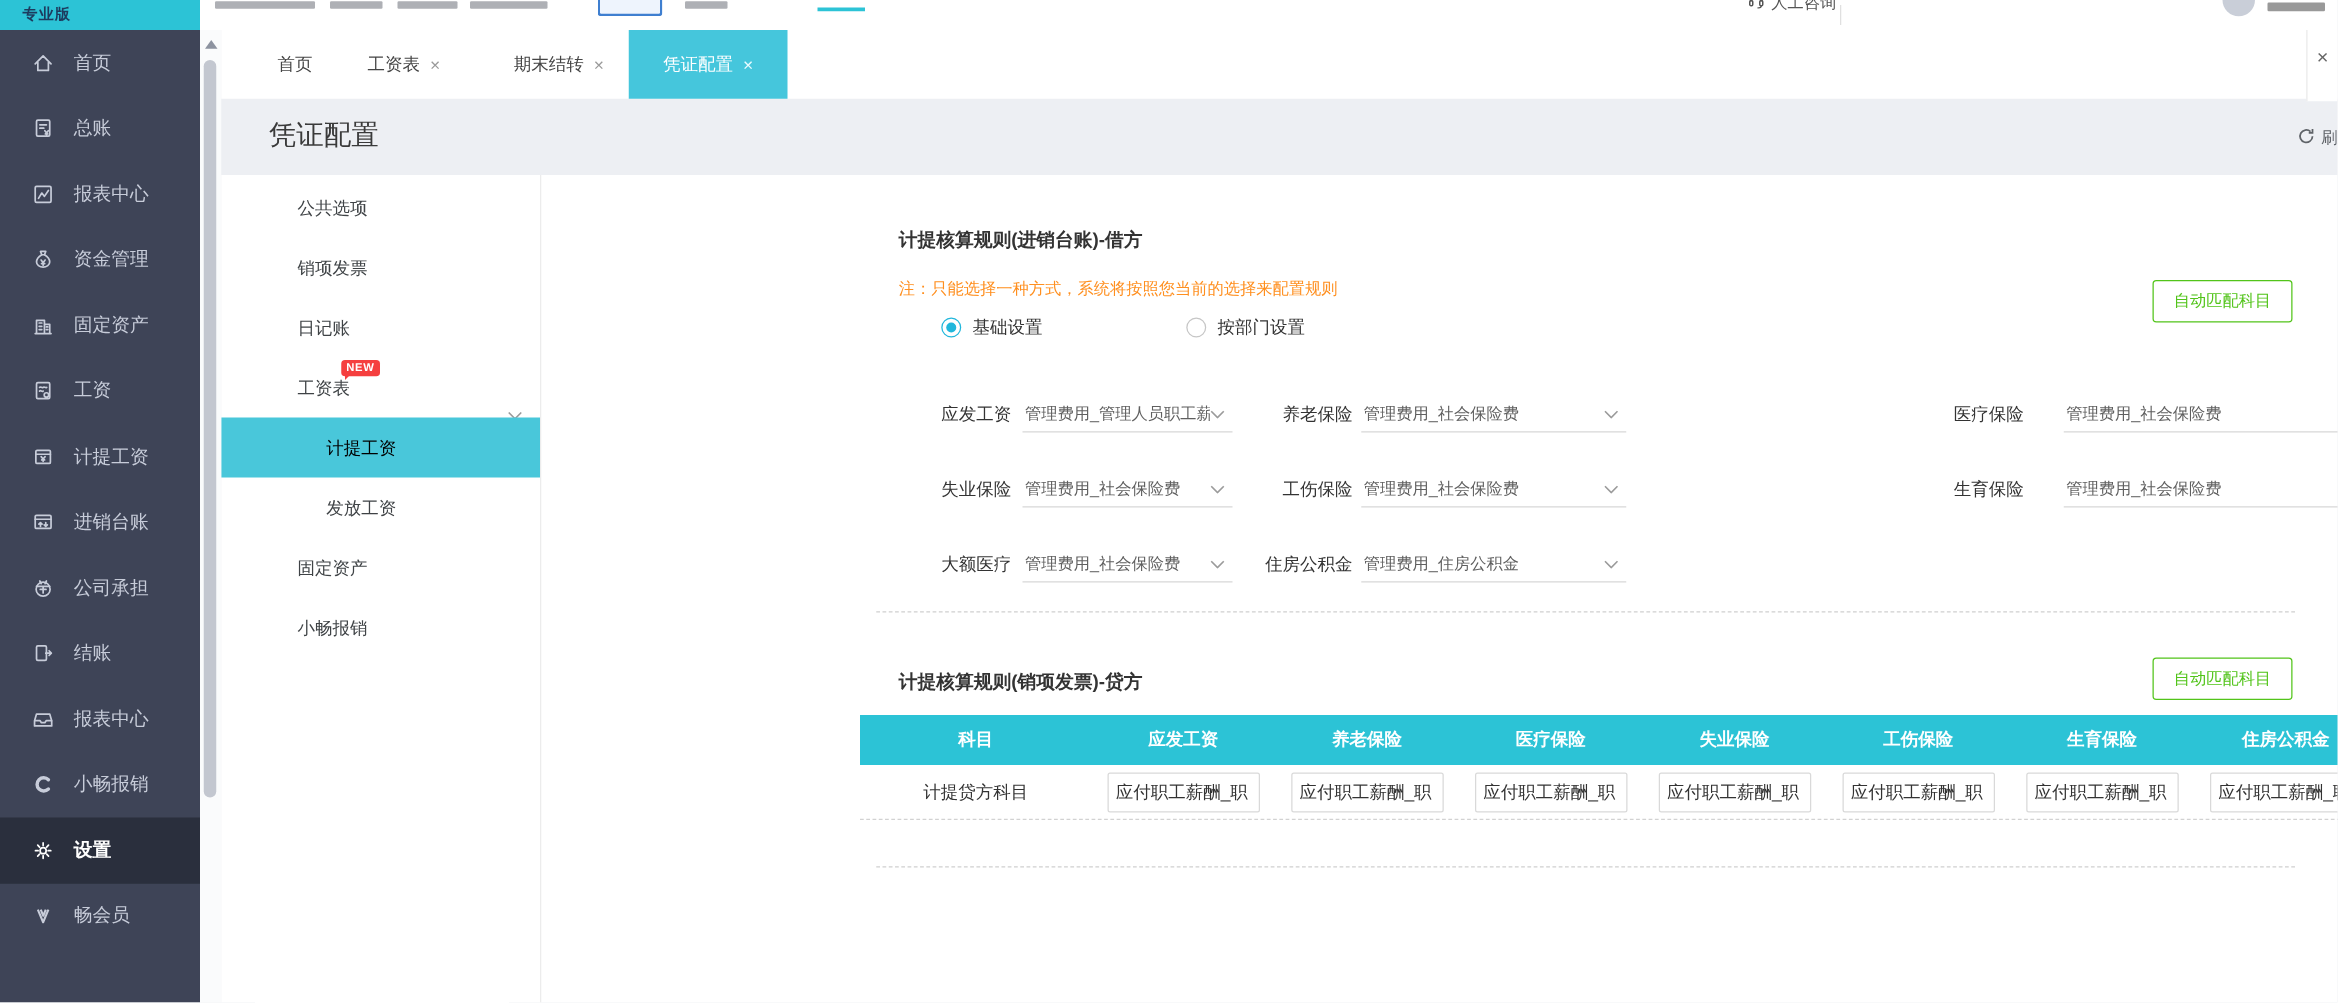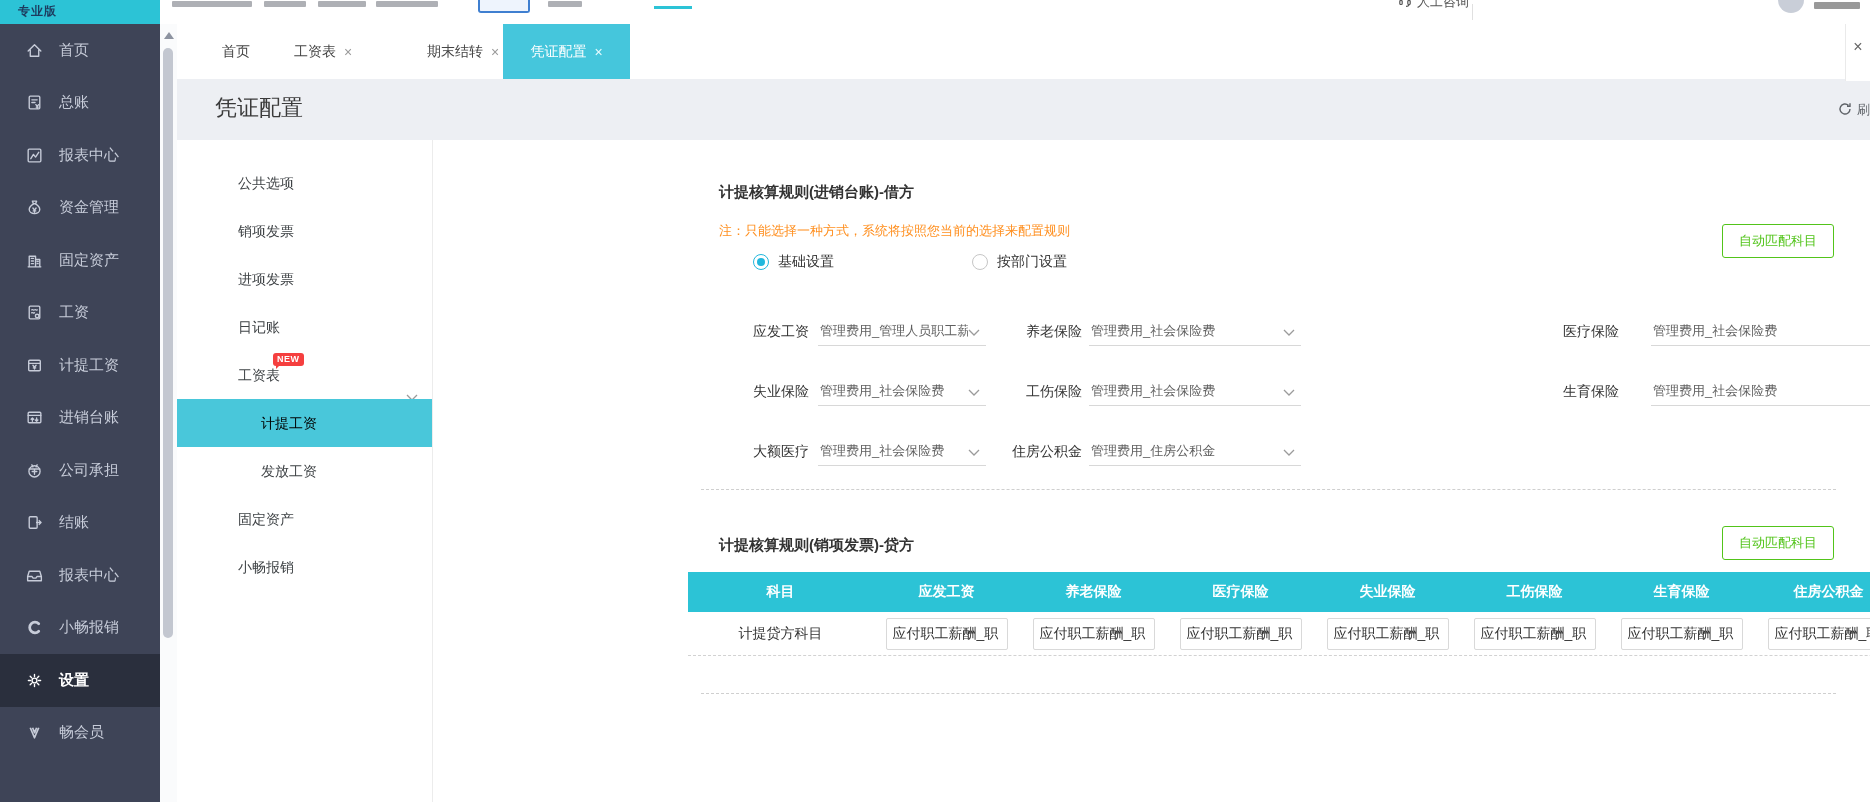--- a/index.html
+++ b/index.html
@@ -49,21 +49,21 @@
   .xall{display:inline-block;margin-top:14px;font-size:16px;color:#666;cursor:pointer;}
 
   
   .pagehead{position:absolute;left:177px;top:79px;right:0;height:61px;background:#edeff3;z-index:2;}
   .ptitle{position:absolute;left:38px;top:14px;font-size:22px;color:#3a3a3a;font-weight:500;}
   .refresh{position:absolute;left:1661px;top:22px;display:flex;align-items:center;gap:5px;
            font-size:13px;color:#5f6368;cursor:pointer;white-space:nowrap;}
 
   
   .card{position:absolute;left:177px;top:140px;right:0;bottom:0;background:#fff;}
-  .submenu{position:absolute;left:0;top:0;width:256px;bottom:0;border-right:1px solid #ececec;padding-top:19px;box-sizing:border-box;}
+  .submenu{position:absolute;left:0;top:0;width:256px;bottom:0;border-right:1px solid #ececec;padding-top:2px;box-sizing:border-box;}
   .sm-item{position:relative;height:48px;line-height:48px;padding-left:61px;font-size:14px;
            color:#3f4346;cursor:pointer;white-space:nowrap;}
   .sm-item.child{padding-left:84px;}
   .sm-item.active{background:#49c7da;color:#000000;}
   .sm-badge{position:absolute;left:96px;top:2px;background:#f53f3f;color:#fff;font-size:9px;
             font-weight:bold;line-height:13px;height:13px;padding:0 4px;border-radius:3px;letter-spacing:.5px;}
   .sm-badge:after{content:"";position:absolute;left:3px;bottom:-3px;border-left:4px solid #f53f3f;
                   border-bottom:4px solid transparent;}
   .sm-chev{position:absolute;right:14px;top:21px;}
 
@@ -262,21 +262,21 @@
   </div>
 
   <div class="tabbar" id="tabbar">
       <div class="tab" style="left:30px;width:58px">
         <span>首页</span>
       </div>
       <div class="tab" style="left:100px;width:92px">
         <span>工资表</span>
         <span class="tclose">×</span>
       </div>
-      <div class="tab" style="left:234px;width:104px">
+      <div class="tab" style="left:218px;width:104px">
         <span>期末结转</span>
         <span class="tclose">×</span>
       </div>
       <div class="tab active" style="left:326px;width:127px">
         <span>凭证配置</span>
         <span class="tclose">×</span>
       </div>
     </div>
   <div class="rightstrip">
     <span class="xall">×</span>
@@ -291,41 +291,40 @@
         </svg>
       </span>
       <span>刷新</span>
     </span>
   </div>
 
   <div class="card">
     <div class="submenu" id="submenu">
         <div class="sm-item"><span>公共选项</span></div>
         <div class="sm-item"><span>销项发票</span></div>
-        <div class="sm-item"><span>进项发票</span></div>
         <div class="sm-item"><span>日记账</span></div>
         <div class="sm-item"><span>工资表</span><span class="sm-badge">NEW</span><span class="sm-chev"><svg width="12" height="7" viewBox="0 0 12 7" fill="none" stroke="#9b9b9b" stroke-width="1.3">
               <path d="M1 1l5 5 5-5"></path>
             </svg></span></div>
         <div class="sm-item active child"><span>计提工资</span></div>
         <div class="sm-item child"><span>发放工资</span></div>
         <div class="sm-item"><span>固定资产</span></div>
         <div class="sm-item"><span>小畅报销</span></div>
       </div>
 
     <div class="main">
       <div class="sec-title t1">计提核算规则(进销台账)-借方</div>
       <div class="note">注：只能选择一种方式，系统将按照您当前的选择来配置规则</div>
       <button class="green-btn b1">自动匹配科目</button>
       <div class="radios" id="radios">
           <label class="radio sel" style="left:320px">
             <span class="rdot"></span>
             <span>基础设置</span>
           </label>
-          <label class="radio" style="left:539px">
+          <label class="radio" style="left:516px">
             <span class="rdot"></span>
             <span>按部门设置</span>
           </label>
         </div>
       <div id="fields">
           <div class="fld-label" style="left:280px;top:176px;width:96px">应发工资</div>
           <div class="fld-value" style="left:385px;top:176px;width:168px">
             <span class="vtxt">管理费用_管理人员职工薪酬</span>
             <span><svg width="12" height="7" viewBox="0 0 12 7" fill="none" stroke="#9b9b9b" stroke-width="1.3">
                 <path d="M1 1l5 5 5-5"></path>

